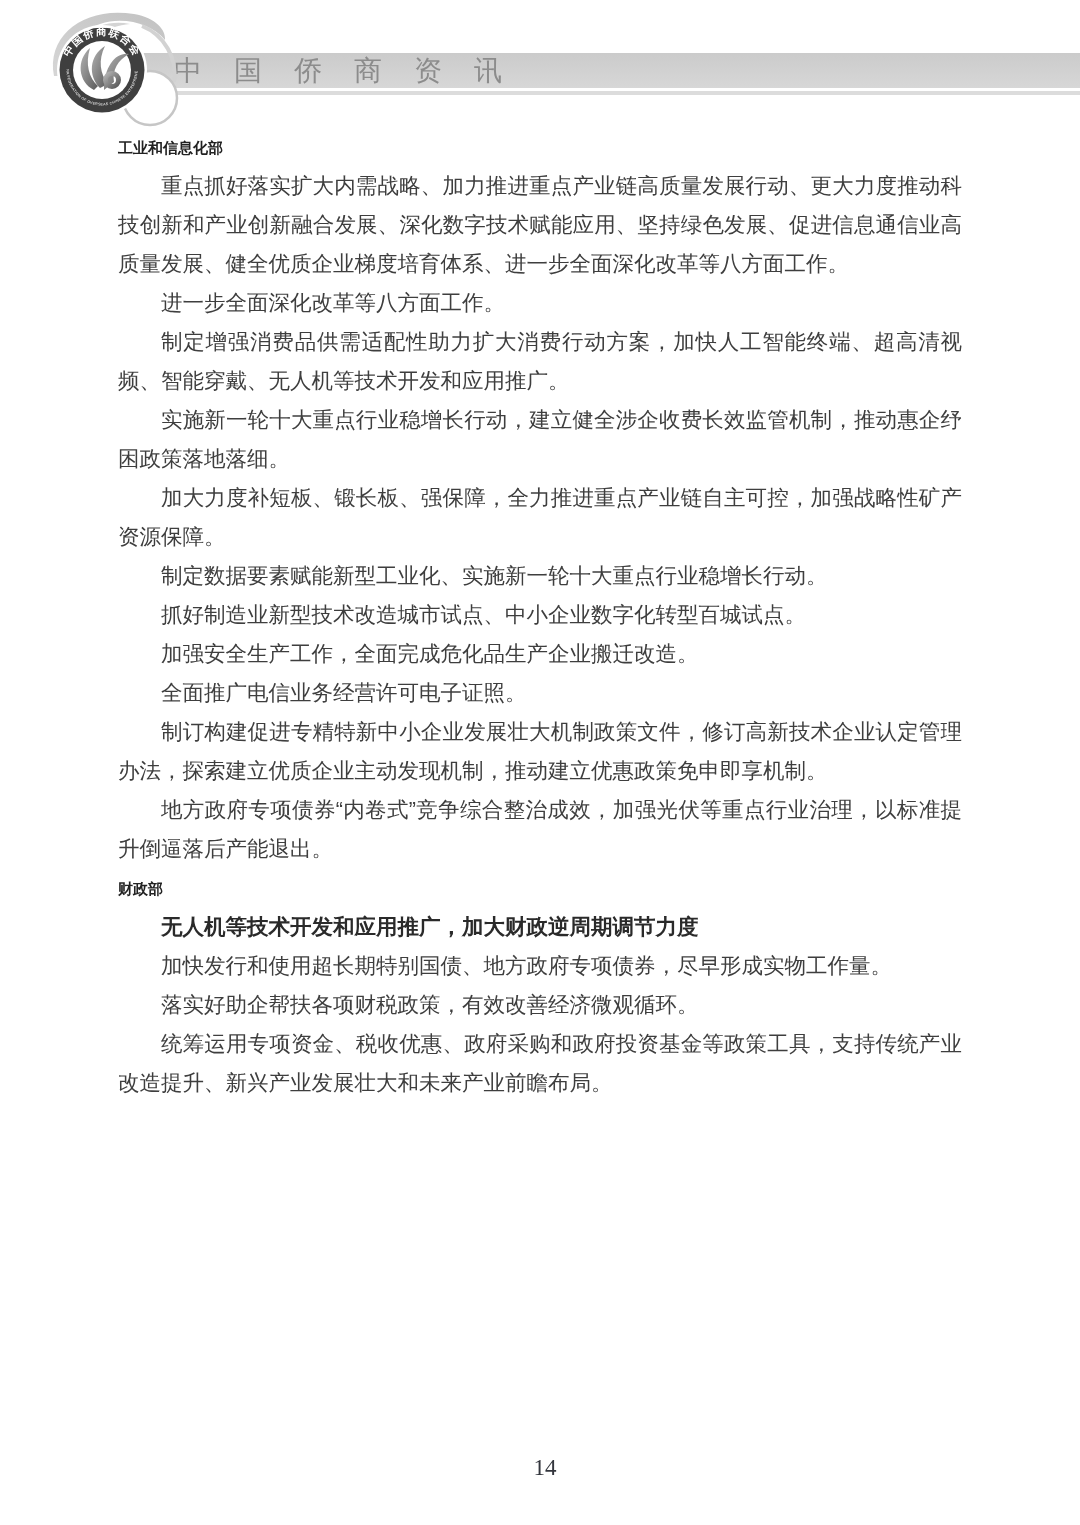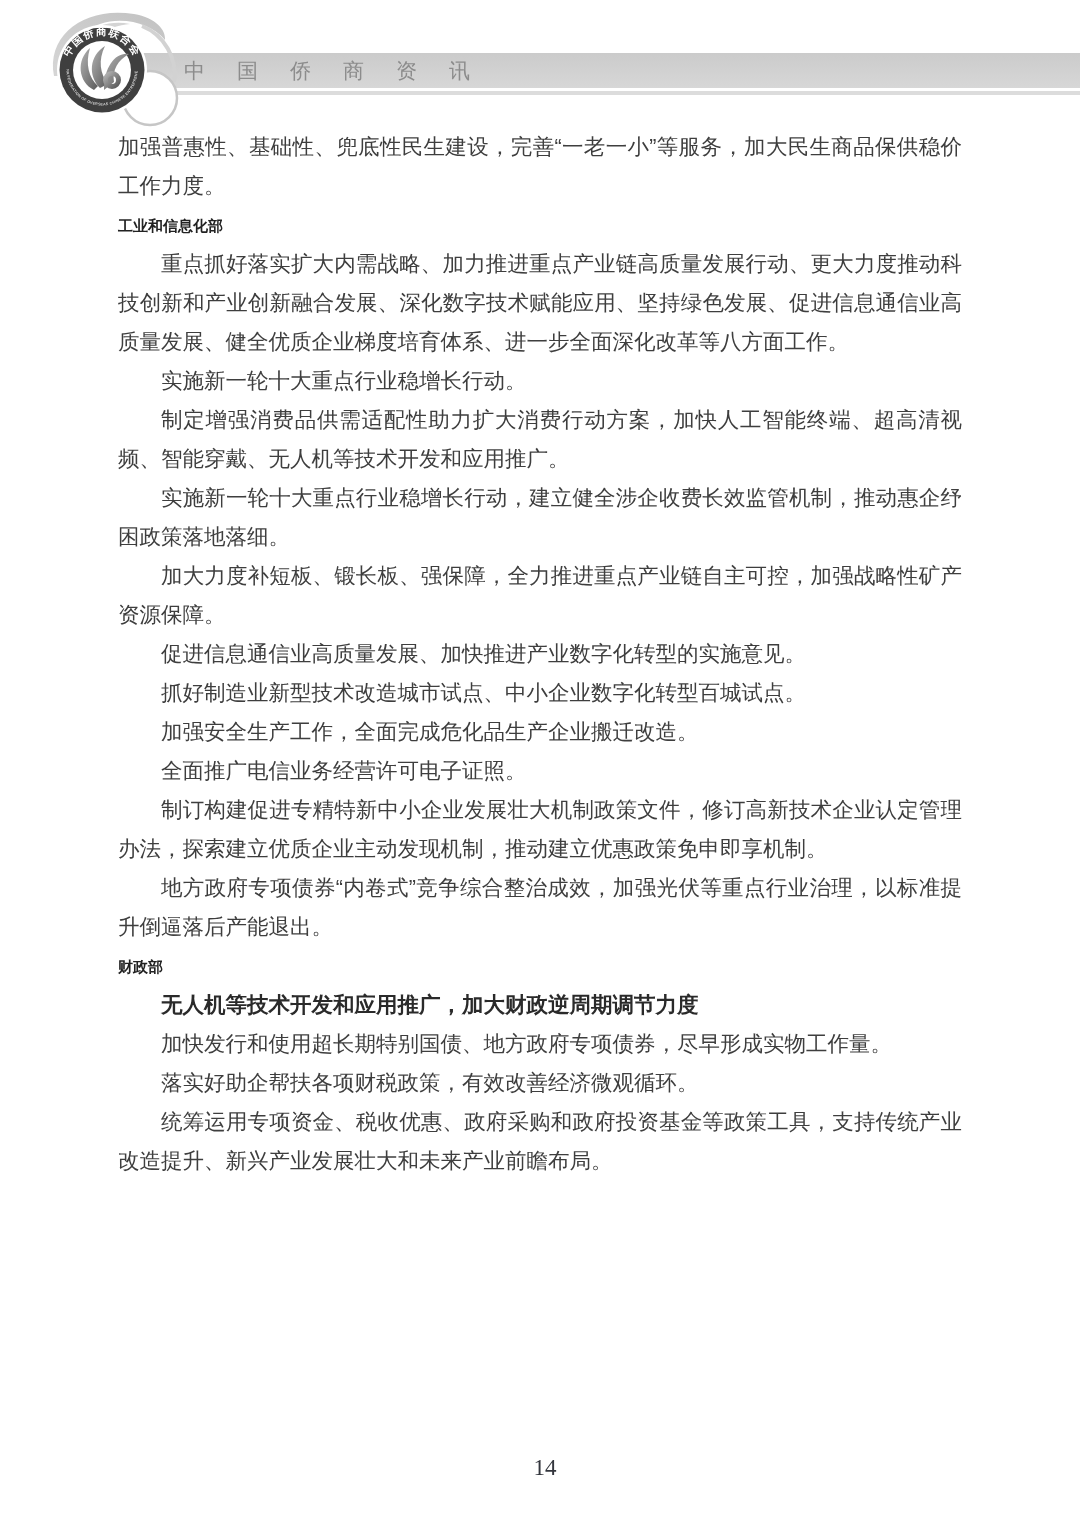--- a/index.html
+++ b/index.html
@@ -14,23 +14,23 @@
   }
   
   .masthead-bar {
     position: absolute;
     left: 112px; right: 0; top: 53px;
     height: 35px;
     background: linear-gradient(#cbcbcb, #d7d7d7);
   }
   .masthead-title {
     position: absolute;
-    left: 72px; top: 0;
+    left: 62px; top: 0;
     line-height: 35px;
-    font-size: 21px;
+    font-size: 28px;
     color: #8c8c8c;
     letter-spacing: 32px;
     white-space: nowrap;
   }
   .masthead-strip {
     position: absolute;
     left: 136px; right: 0; top: 91px;
     height: 4px;
     background: #dcdcdc;
   }
@@ -114,28 +114,27 @@
       </text>
 
       <path d="M56,86 C40,78 38,56 52,44 C47,60 51,74 60,82 Z" fill="url(#embGrad)"></path>
       <path d="M62,84 C50,72 51,52 67,42 C60,56 62,70 70,80 Z" fill="url(#embGrad)"></path>
       <path d="M66,86 C66,62 78,48 91,50 C80,56 74,66 76,78 Z" fill="url(#embGrad)"></path>
       <circle cx="74" cy="76" r="6.5" fill="none" stroke="url(#embGrad)" stroke-width="5"></circle>
     </svg>
   </div>
 
   <div class="content">
-    <div class="para no-indent">加强普惠性、基础性、兜底性民生建设，完善“一老一小”等服务，加大民生商品保供稳价工作力度。</div>
     <div class="section-heading">工业和信息化部</div>
     <div class="para">重点抓好落实扩大内需战略、加力推进重点产业链高质量发展行动、更大力度推动科技创新和产业创新融合发展、深化数字技术赋能应用、坚持绿色发展、促进信息通信业高质量发展、健全优质企业梯度培育体系、进一步全面深化改革等八方面工作。</div>
-    <div class="para">实施新一轮十大重点行业稳增长行动。</div>
+    <div class="para">进一步全面深化改革等八方面工作。</div>
     <div class="para">制定增强消费品供需适配性助力扩大消费行动方案，加快人工智能终端、超高清视频、智能穿戴、无人机等技术开发和应用推广。</div>
     <div class="para">实施新一轮十大重点行业稳增长行动，建立健全涉企收费长效监管机制，推动惠企纾困政策落地落细。</div>
     <div class="para">加大力度补短板、锻长板、强保障，全力推进重点产业链自主可控，加强战略性矿产资源保障。</div>
-    <div class="para">促进信息通信业高质量发展、加快推进产业数字化转型的实施意见。</div>
+    <div class="para">制定数据要素赋能新型工业化、实施新一轮十大重点行业稳增长行动。</div>
     <div class="para">抓好制造业新型技术改造城市试点、中小企业数字化转型百城试点。</div>
     <div class="para">加强安全生产工作，全面完成危化品生产企业搬迁改造。</div>
     <div class="para">全面推广电信业务经营许可电子证照。</div>
     <div class="para">制订构建促进专精特新中小企业发展壮大机制政策文件，修订高新技术企业认定管理办法，探索建立优质企业主动发现机制，推动建立优惠政策免申即享机制。</div>
     <div class="para">地方政府专项债券“内卷式”竞争综合整治成效，加强光伏等重点行业治理，以标准提升倒逼落后产能退出。</div>
     <div class="section-heading">财政部</div>
     <div class="para bold">无人机等技术开发和应用推广，加大财政逆周期调节力度</div>
     <div class="para">加快发行和使用超长期特别国债、地方政府专项债券，尽早形成实物工作量。</div>
     <div class="para">落实好助企帮扶各项财税政策，有效改善经济微观循环。</div>
     <div class="para">统筹运用专项资金、税收优惠、政府采购和政府投资基金等政策工具，支持传统产业改造提升、新兴产业发展壮大和未来产业前瞻布局。</div>

